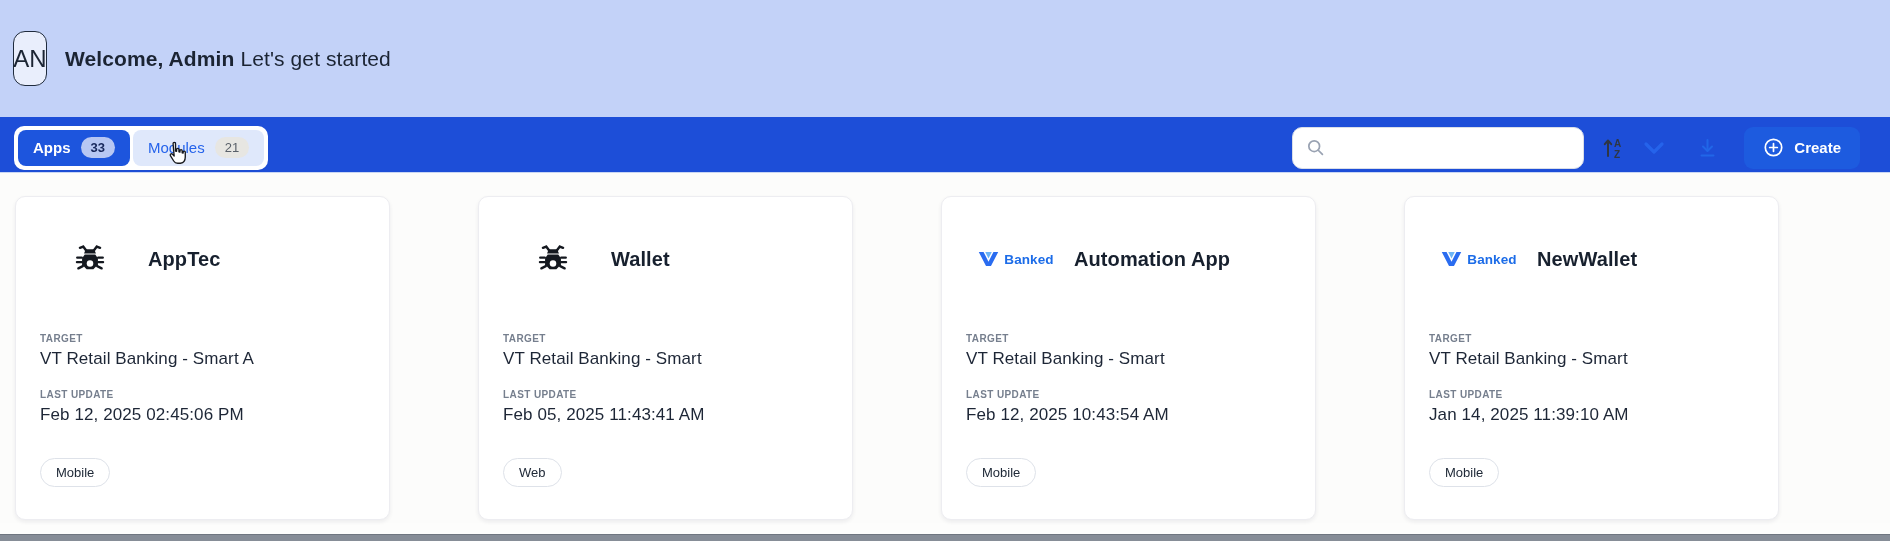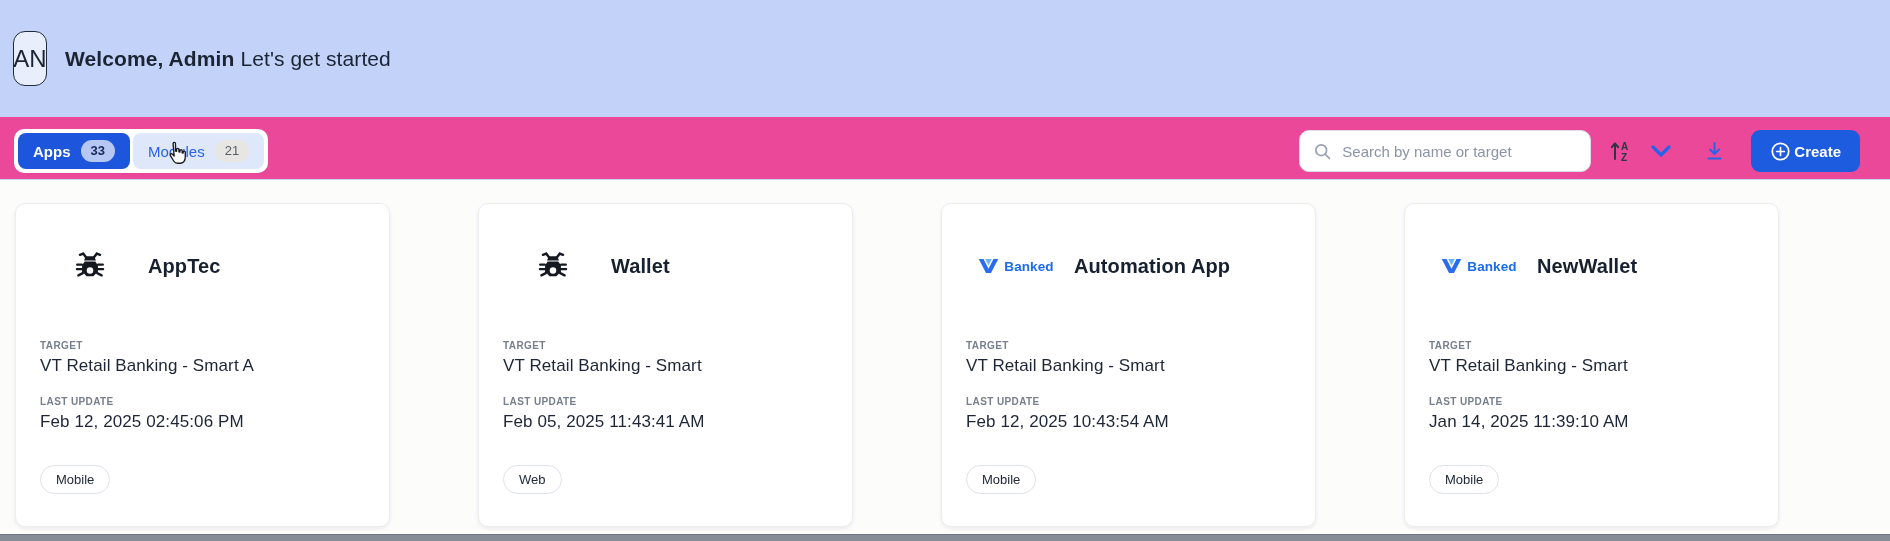--- a/index.html
+++ b/index.html
@@ -8,21 +8,21 @@
   .app { position:relative; width:1890px; height:541px; overflow:hidden; }
 
   
   .header { height:117px; background:#c3d2f8; display:flex; align-items:center; padding-left:13px; }
   .avatar { width:34px; height:55px; border-radius:12px; background:#e9eefc; border:1.5px solid #1f2b3d;
             display:flex; align-items:center; justify-content:center; font-size:24px; color:#1c2534; }
   .welcome { margin-left:18px; font-size:21px; color:#1b2433; letter-spacing:.1px; }
   .welcome b { font-weight:700; margin-right:6px; }
 
   
-  .toolbar { height:63px; background:#ec4899; border-bottom:1px solid #c9d6f4;
+  .toolbar { height:56px; background:#1d4ed8; border-bottom:1px solid #c9d6f4;
              display:flex; align-items:center; justify-content:space-between; padding:6px 30px 0 14px; }
   .tabs { background:#ffffff; border-radius:10px; padding:4px; display:inline-flex; gap:3px; align-items:center;
           box-shadow:0 1px 2px rgba(30,40,80,.05); }
   .tab { height:36px; border-radius:8px; padding:0 15px; display:flex; align-items:center; gap:10px;
          font-size:15px; cursor:pointer; white-space:nowrap; }
   .tab.active { background:#1d55dd; color:#ffffff; font-weight:600; }
   .tab.hover  { background:#dfe8fb; color:#2563eb; font-weight:500; }
   .tab.plain  { background:transparent; color:#2563eb; font-weight:500; }
   .pill { border-radius:999px; font-size:13px; padding:3px 10px; line-height:1.2; }
   .pill.blue { background:#b7c7f3; color:#17275b; font-weight:600; }
@@ -32,21 +32,21 @@
   .search { width:292px; height:42px; background:#ffffff; border:1px solid #d9dee8; border-radius:10px;
             display:flex; align-items:center; padding-left:13px; gap:10px; }
   .search input { border:none; outline:none; flex:1; font-size:15px; color:#2a3342; background:transparent;
                   font-family:"Liberation Sans", sans-serif; padding-right:10px; }
   .search input::placeholder { color:#8b94a5; }
   .icon-btn { background:none; border:none; cursor:pointer; display:flex; align-items:center; padding:0; }
   .sort-btn { margin-left:17px; }
   .chev-btn { margin-left:17px; }
   .dl-btn   { margin-left:32px; }
   .create-btn { margin-left:26px; height:42px; padding:0 19px; border:none; border-radius:9px; background:#1d5bdf;
-                color:#ffffff; font-size:15px; font-weight:600; display:flex; align-items:center; gap:3px;
+                color:#ffffff; font-size:15px; font-weight:600; display:flex; align-items:center; gap:10px;
                 cursor:pointer; font-family:"Liberation Sans", sans-serif; }
 
   
   .content { height:350px; background:#fcfcfb; padding:23px 0 0 15px; display:flex; gap:88px; }
   .card { width:375px; height:324px; background:#ffffff; border:1px solid #ededf1; border-radius:10px;
           box-shadow:0 2px 4px rgba(25,35,60,.07); padding:0 24px; flex:none; }
   .card-head { display:flex; align-items:center; margin-top:42px; height:40px; }
   .logo-box { width:100px; display:flex; align-items:center; justify-content:center; flex:none; }
   .banked-logo { display:flex; align-items:center; gap:5px; }
   .banked-word { color:#1c6ce8; font-size:13.5px; font-weight:700; letter-spacing:.1px; }
@@ -89,21 +89,20 @@
   </div>
 
 </div>
 
     <div class="controls">
       <div class="search">
         <svg width="19" height="19" viewBox="0 0 22 22">
           <circle cx="9.5" cy="9.5" r="6.2" fill="none" stroke="#99a2b2" stroke-width="2"></circle>
           <line x1="14.2" y1="14.2" x2="19" y2="19" stroke="#99a2b2" stroke-width="2" stroke-linecap="round"></line>
         </svg>
-        <input type="text" placeholder="Search by name or target" style="">
       </div>
 
       <button class="icon-btn sort-btn">
         <svg width="25" height="26" viewBox="0 0 25 26">
           <line x1="7" y1="21" x2="7" y2="6.5" stroke="#2e3644" stroke-width="2" stroke-linecap="round"></line>
           <path d="M3.8 9.2 L7 5.5 L10.2 9.2" fill="none" stroke="#2e3644" stroke-width="2" stroke-linecap="round" stroke-linejoin="round"></path>
           <text x="13" y="11.5" font-size="10" font-weight="bold" fill="#2e3644" font-family="Liberation Sans, sans-serif">A</text>
           <text x="13" y="23" font-size="10" font-weight="bold" fill="#2e3644" font-family="Liberation Sans, sans-serif">Z</text>
         </svg>
       </button>

